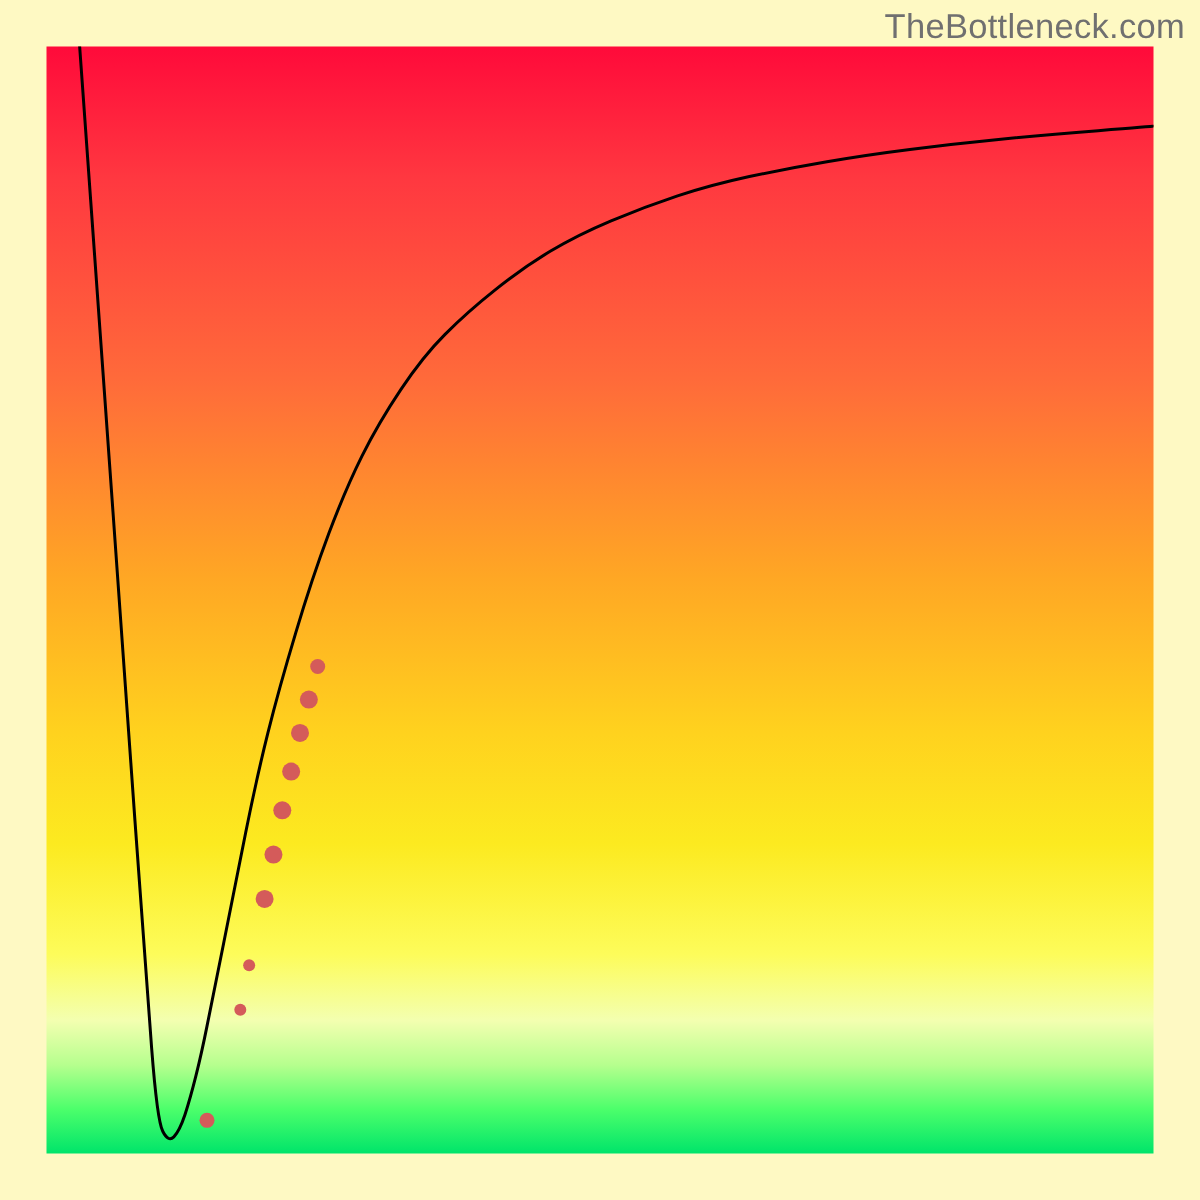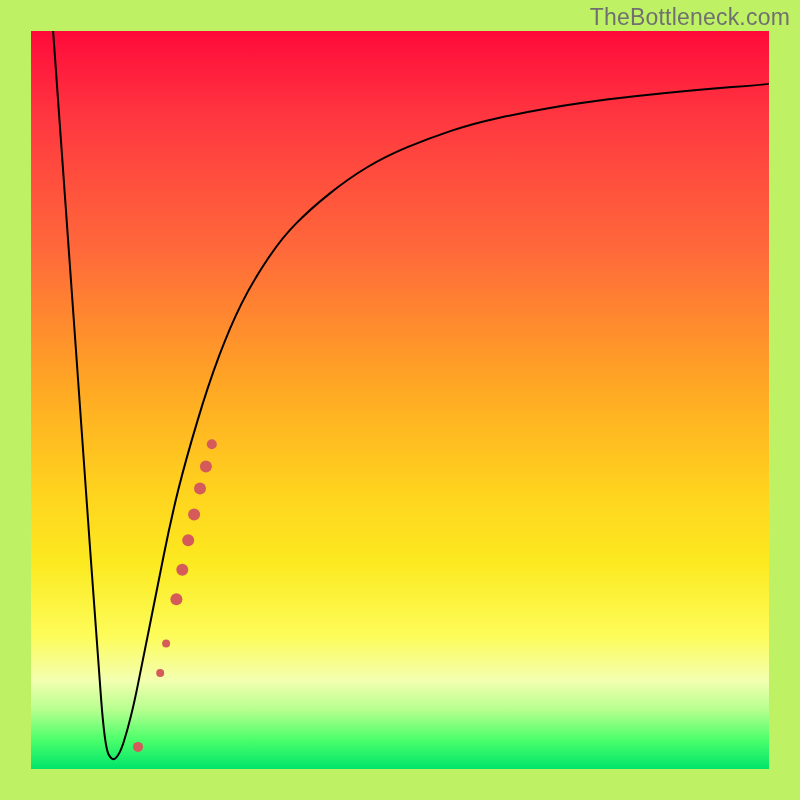--- a/index.html
+++ b/index.html
@@ -8,21 +8,21 @@
     width: 800px;
     height: 800px;
     overflow: hidden;
     background: #000;
     font-family: Arial, Helvetica, sans-serif;
   }
   .frame {
     position: relative;
     width: 800px;
     height: 800px;
-    background: #bef264;
+    background: #fef9c3;
   }
   .plot-area {
     position: absolute;
     left: 31px;
     top: 31px;
     width: 738px;
     height: 738px;
     
     background: linear-gradient(
       to bottom,

